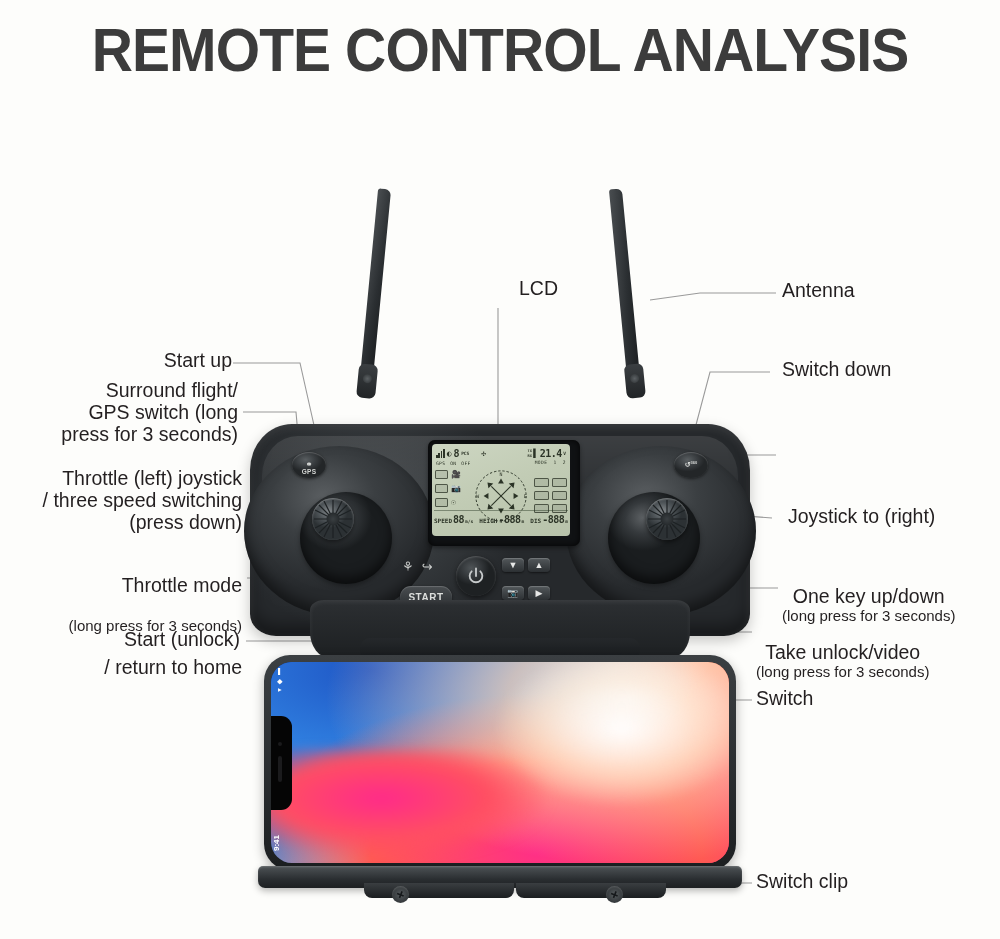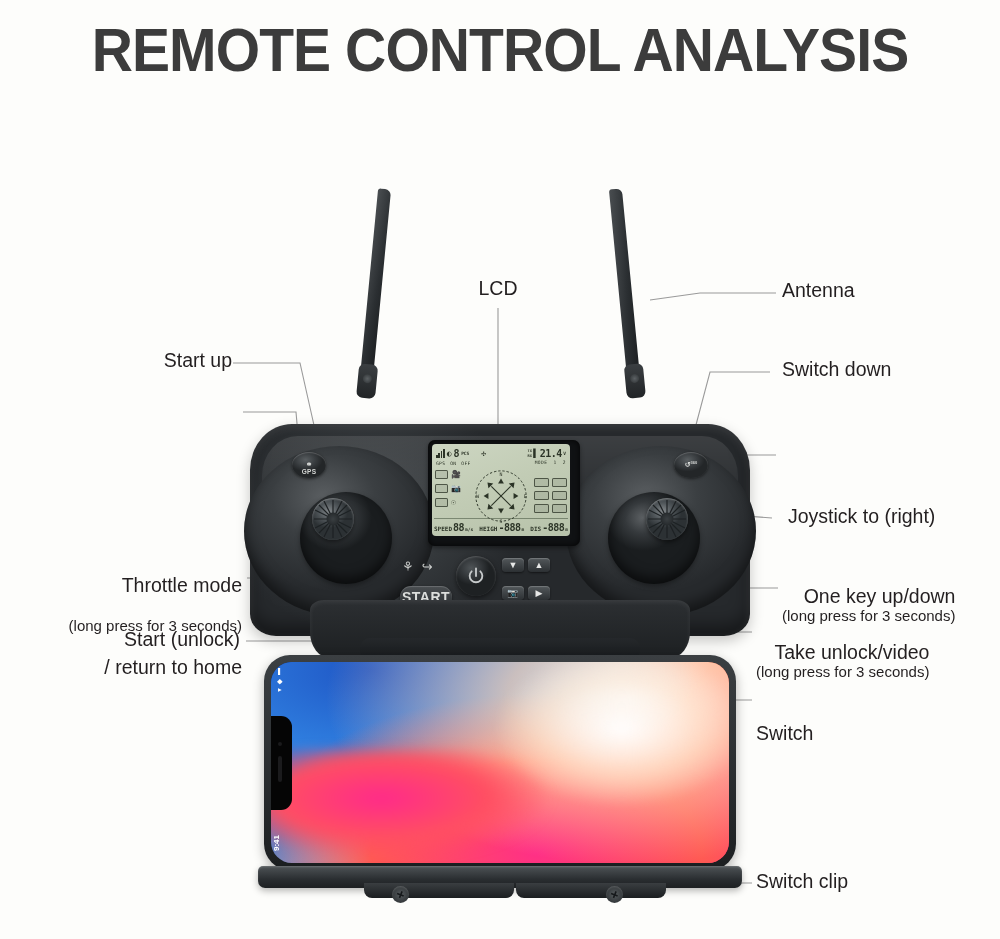--- a/index.html
+++ b/index.html
@@ -22,23 +22,23 @@
     letter-spacing:-1px;
     color:#3c3c3c;
     font-family:"Liberation Sans", sans-serif;
     transform:scaleX(.92);
     transform-origin:center top;
     white-space:nowrap;
   }
 
   
   .lbl{position:absolute;color:#231f20;font-size:19.5px;line-height:1.12;white-space:pre-line;}
-  .lbl.r{text-align:right;}
+  .lbl.r{text-align:center;}
   .lbl.l{text-align:right;}
-  .lbl.c{text-align:center;}
+  .lbl.c{text-align:right;}
   .sub{font-size:15px;display:block;line-height:1.1;}
 
   
   svg.lines{position:absolute;left:0;top:0;width:1000px;height:939px;pointer-events:none;}
 
   
   .remote{position:absolute;left:250px;top:418px;width:500px;height:240px;}
 
   .body-main{
     position:absolute;left:0;top:6px;width:500px;height:212px;
@@ -90,21 +90,21 @@
   .lcd *{font-family:"DejaVu Sans Mono", monospace;}
   .lcd-row-top{
     position:absolute;left:4px;top:3px;width:130px;height:13px;
     display:flex;align-items:center;gap:2px;font-size:7px;font-weight:bold;
   }
   .lcd-row-sub{
     position:absolute;left:4px;top:15px;width:130px;height:8px;
     display:flex;align-items:center;font-size:4.6px;letter-spacing:.3px;
   }
   .lcd-bot{
-    position:absolute;left:2px;bottom:2px;width:134px;height:14px;
+    position:absolute;left:2px;bottom:10px;width:134px;height:14px;
     display:flex;align-items:center;justify-content:space-between;
     font-size:6px;font-weight:bold;
     border-top:1px solid rgba(40,55,35,.45);
     padding-top:1px;
   }
   .seg{font-size:10px;font-weight:bold;letter-spacing:-.5px;}
   .unit{font-size:4.5px;}
   .lcd-left-col{position:absolute;left:3px;top:26px;display:flex;flex-direction:column;gap:5px;}
   .lcd-right-col{position:absolute;right:3px;top:34px;display:flex;flex-direction:column;gap:4px;}
   .rowpair{display:flex;gap:3px;align-items:center;}
@@ -152,21 +152,21 @@
     display:flex;align-items:center;justify-content:center;
     color:#d6d8d6;font-size:6px;font-weight:bold;line-height:1;
   }
   .gps-txt{font-size:6.5px;letter-spacing:.3px;}
 
   .pillbtn{
     position:absolute;width:52px;height:22px;border-radius:12px;
     background:linear-gradient(#4a4e51,#2a2e31);
     box-shadow:0 1px 3px rgba(0,0,0,.5), inset 0 1px 1px rgba(255,255,255,.18);
     display:flex;align-items:center;justify-content:center;
-    color:#dcdedc;font-size:14px;font-weight:bold;letter-spacing:.5px;
+    color:#dcdedc;font-size:10px;font-weight:bold;letter-spacing:.5px;
   }
   .duo{
     position:absolute;display:flex;gap:4px;align-items:center;
   }
   .duo .cap{
     width:22px;height:14px;border-radius:4px;
     background:linear-gradient(#53585b,#2c3033);
     box-shadow:0 1px 2px rgba(0,0,0,.5), inset 0 1px 1px rgba(255,255,255,.2);
     display:flex;align-items:center;justify-content:center;
     color:#e7e8e7;font-size:9px;line-height:1;
@@ -322,22 +322,28 @@
   </svg>
 
   <div class="lbl c" style="left:438px;top:278px;width:120px;">LCD</div>
 
   <div class="lbl r" style="left:782px;top:280px;">Antenna</div>
 
   <div class="lbl l" style="left:0px;top:350px;width:232px;">Start up</div>
 
   <div class="lbl r" style="left:782px;top:359px;">Switch down</div>
 
-
-
+  <div class="lbl l" style="left:0px;top:380px;width:238px;">Surround flight/
+GPS switch (long
+press for 3 seconds)</div>
+
+
+  <div class="lbl l" style="left:0px;top:468px;width:242px;">Throttle (left) joystick
+/ three speed switching
+(press down)</div>
 
   <div class="lbl r" style="left:782px;top:506px;margin-left:6px;">Joystick to (right)</div>
 
   <div class="lbl l" style="left:0px;top:553px;width:242px;">
     <span>Throttle mode</span><br>
     <span class="sub">(long press for 3 seconds)</span>
     <span>/ return to home</span>
   </div>
 
   <div class="lbl r" style="left:782px;top:564px;">
@@ -345,21 +351,21 @@
     <span class="sub">(long press for 3 seconds)</span>
   </div>
 
   <div class="lbl l" style="left:0px;top:629px;width:240px;">Start (unlock)</div>
 
   <div class="lbl r" style="left:756px;top:620px;">
     <span>Take unlock/video</span>
     <span class="sub">(long press for 3 seconds)</span>
   </div>
 
-  <div class="lbl r" style="left:756px;top:723px;">Switch</div>
+  <div class="lbl r" style="left:756px;top:688px;">Switch</div>
 
   <div class="lbl r" style="left:756px;top:871px;">Switch clip</div>
 
   <div class="ant l">
     <div class="rod"></div>
     <div class="hinge"></div>
   </div>
   <div class="ant r">
     <div class="rod"></div>
     <div class="hinge"></div>

